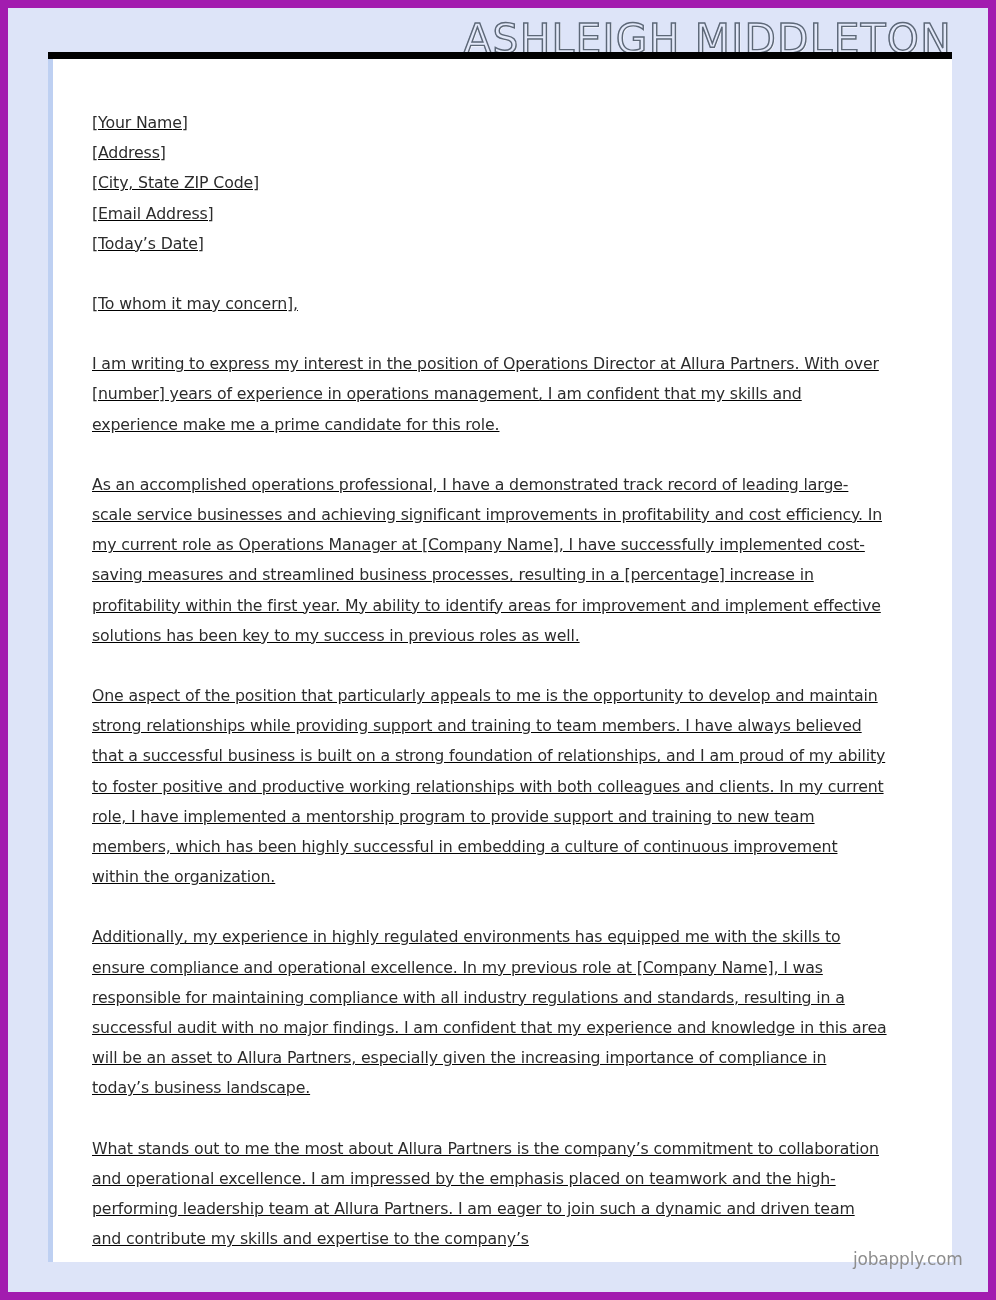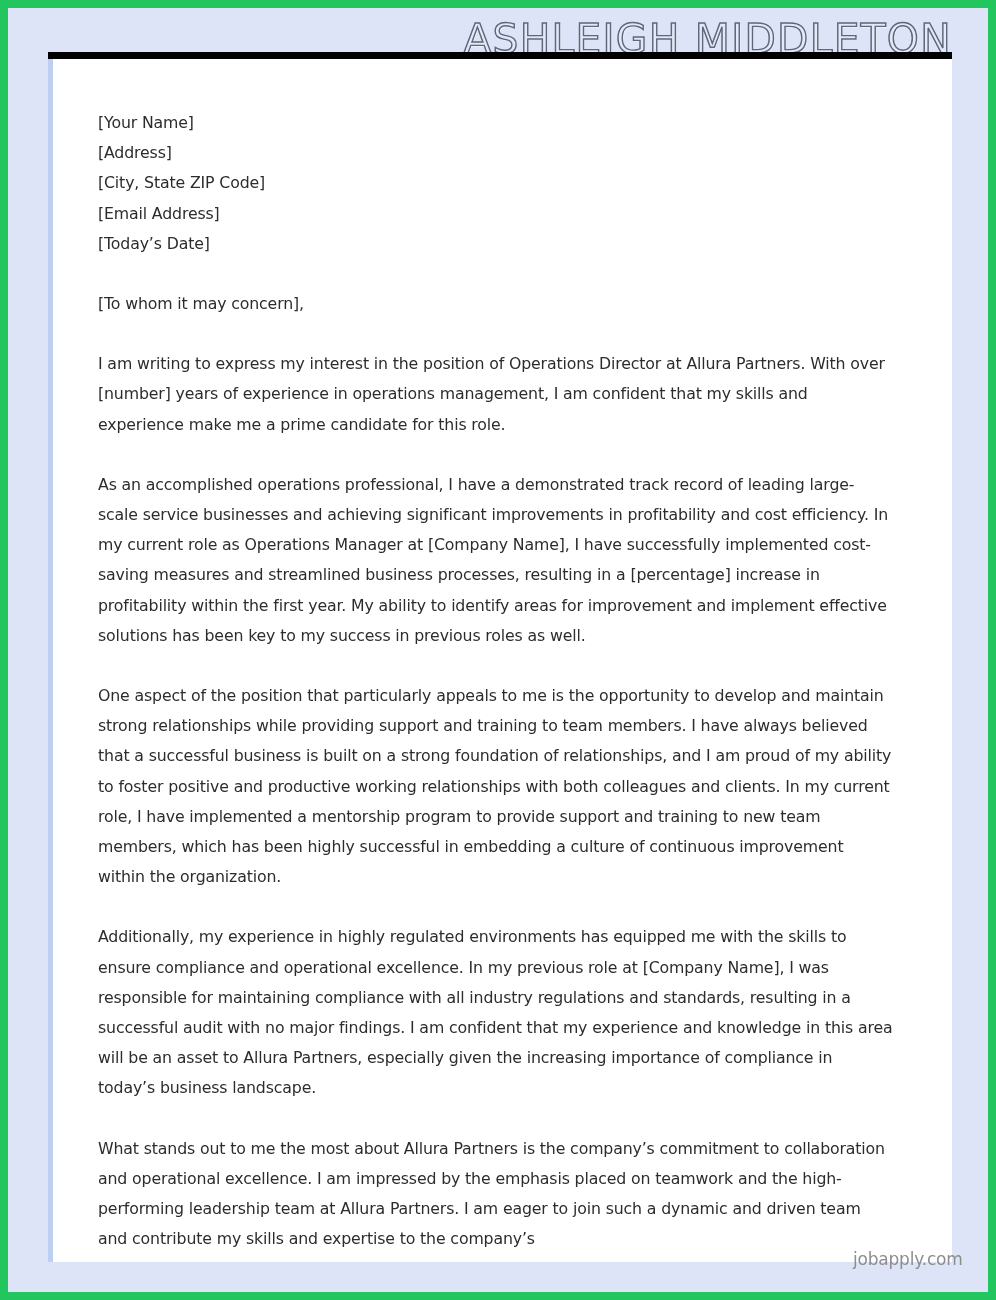--- a/index.html
+++ b/index.html
@@ -13,21 +13,21 @@
   body {
     font-family: "Liberation Sans", sans-serif;
     background: #000000;
   }
 
   
   .page-frame {
     position: relative;
     width: 996px;
     height: 1300px;
-    background: #22c55e;
+    background: #a21caf;
     padding: 8px;
   }
 
   
   .page-blue {
     position: relative;
     width: 980px;
     height: 1284px;
     background: #dde4f8;
     overflow: hidden;
@@ -86,23 +86,24 @@
     left: 45px;
     top: 51px;
     width: 899px;
     height: 1203px;
     background: #ffffff;
   }
 
   
   .text-column {
     position: absolute;
-    left: 90px;
+    left: 84px;
     top: 100px;
     width: 795px;
+    text-decoration: underline;
   }
 
   .addr-line,
   .salutation,
   .para {
     font-family: "DejaVu Sans", "Liberation Sans", sans-serif;
     font-size: 16.5px;
     line-height: 30.2px;
     color: #2c2c2c;
     font-weight: 400;

